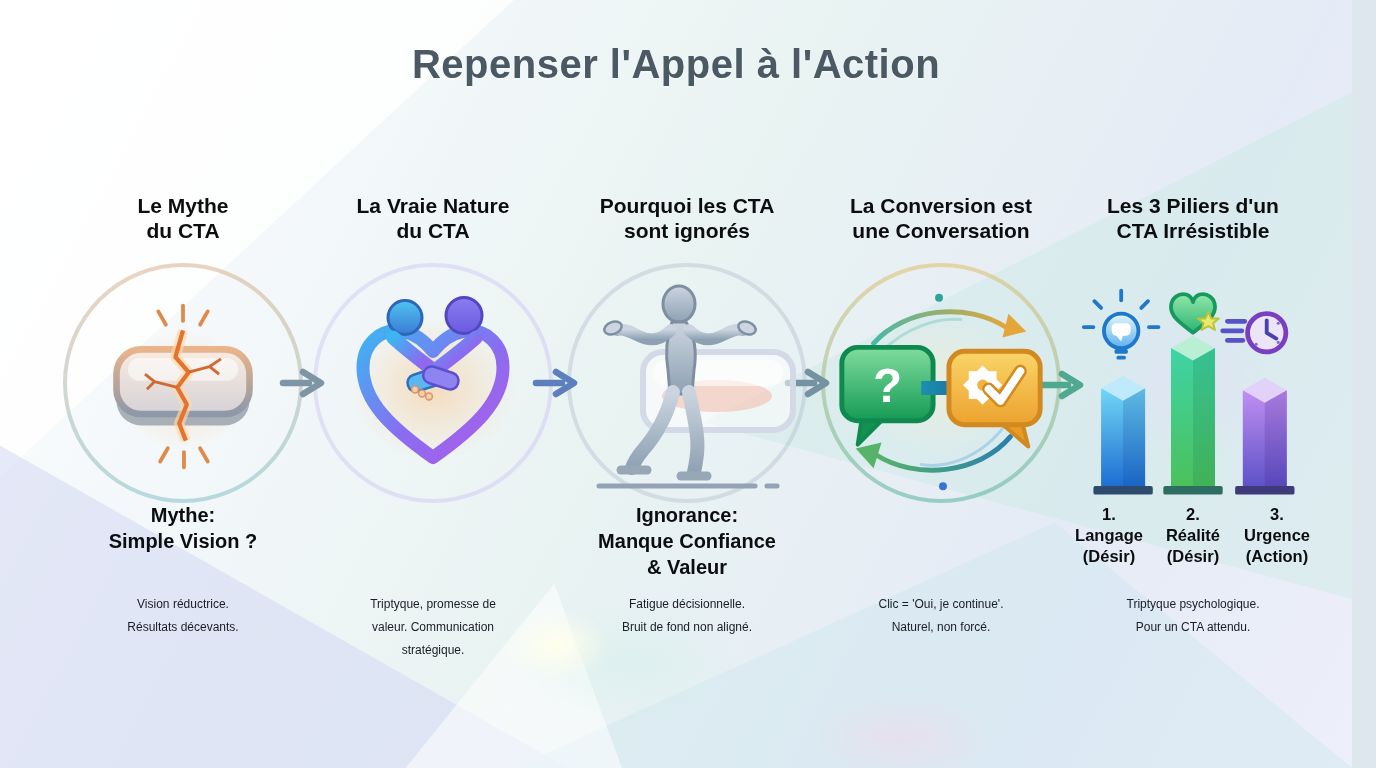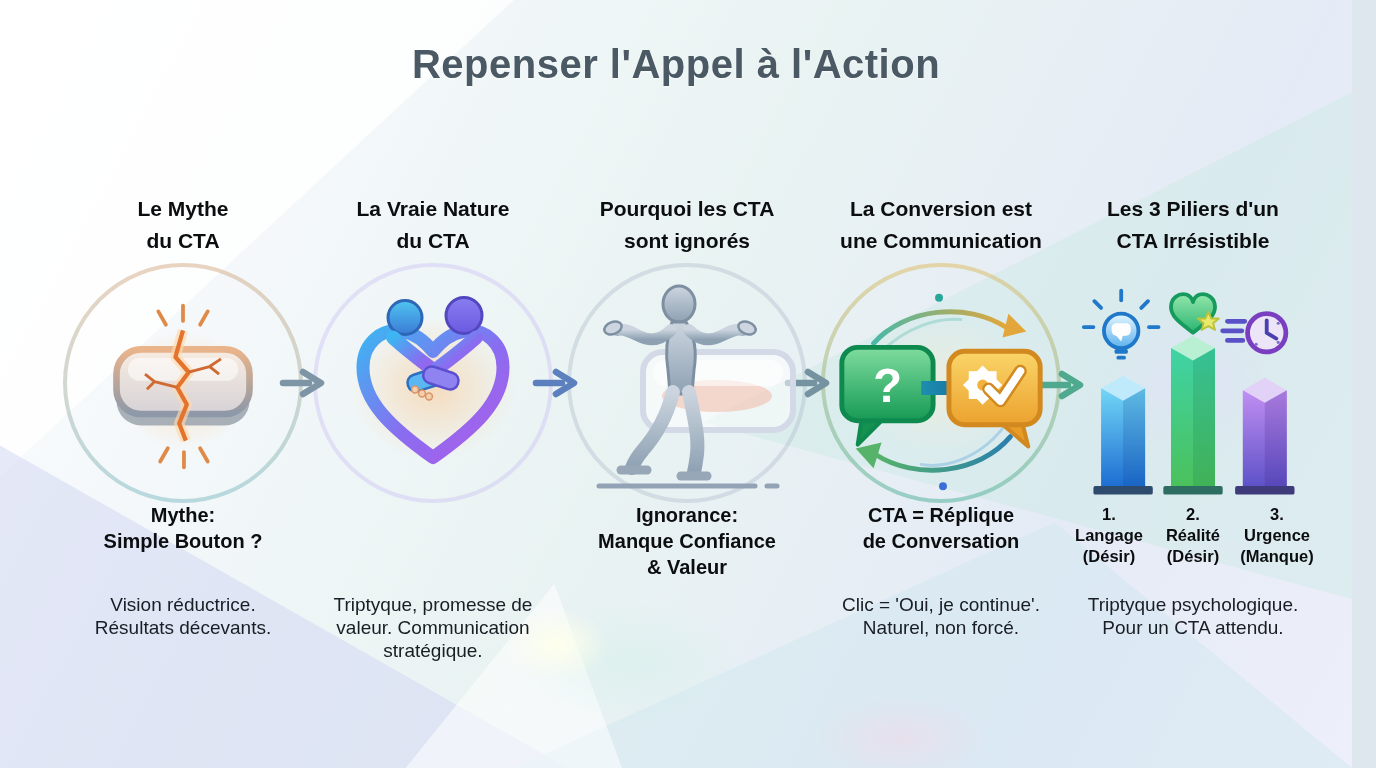--- a/index.html
+++ b/index.html
@@ -20,25 +20,25 @@
     radial-gradient(120px 95px at 941px 385px,rgba(255,238,205,.45),rgba(255,238,205,0) 72%),
     radial-gradient(115px 100px at 1193px 385px,rgba(228,220,250,.5),rgba(228,220,250,0) 72%),
     radial-gradient(70px 48px at 557px 645px,rgba(255,255,235,.95),rgba(255,255,235,0) 75%),
     radial-gradient(120px 55px at 900px 738px,rgba(246,210,228,.4),rgba(246,210,228,0) 75%),
     radial-gradient(150px 80px at 630px 662px,rgba(200,240,230,.35),rgba(200,240,230,0) 75%);}
   .title{position:absolute;top:42px;left:0;right:0;text-align:center;
     font-size:40px;font-weight:bold;color:#4a5963;letter-spacing:.5px;
     text-shadow:0 1px 2px rgba(255,255,255,.8);}
   .col{position:absolute;top:0;width:260px;height:100%;}
   .col .header{position:absolute;top:193px;left:-6px;right:-6px;text-align:center;
-    font-size:21px;font-weight:bold;line-height:32px;color:#0c0d0f;white-space:pre-line;}
+    font-size:21px;font-weight:bold;line-height:25px;color:#0c0d0f;white-space:pre-line;}
   .col .subtitle{position:absolute;top:502px;left:-10px;right:-10px;text-align:center;
     font-size:20px;font-weight:bold;line-height:26px;color:#0c0d0f;white-space:pre-line;}
   .col .desc{position:absolute;top:593px;left:-14px;right:-14px;text-align:center;
-    font-size:19px;line-height:23px;color:#191d24;white-space:pre-line;}
+    font-size:12px;line-height:23px;color:#191d24;white-space:pre-line;}
   .iconwrap{position:absolute;left:50%;transform:translateX(-50%);}
   .pillars{position:absolute;top:504px;left:-8px;right:-8px;display:flex;justify-content:center;}
   .pl{width:84px;text-align:center;font-weight:bold;font-size:16.5px;line-height:21px;color:#0c0d0f;}
   .pl span{display:block;}
   svg{display:block;}
   .overlay{position:absolute;left:0;top:0;pointer-events:none;}
 </style>
 </head>
 <body>
 
@@ -110,21 +110,21 @@
           <path d="M82,28 L74,14"></path>
             <path d="M100,24 L100,8"></path>
             <path d="M118,28 L126,14"></path>
           <path d="M84,158 L76,172"></path>
             <path d="M101,162 L101,178"></path>
             <path d="M118,158 L126,172"></path>
         </g>
       </svg>
     </div>
     <div class="subtitle">Mythe:
-Simple Bouton ?</div>
+Simple Vision ?</div>
     <div class="desc">Vision réductrice.
 Résultats décevants.</div>
   </div>
 
   <div class="col" style="left:303px">
     <div class="header">La Vraie Nature
 du CTA</div>
     <div class="iconwrap" style="top:283px">
       <svg width="200" height="205" viewBox="0 0 200 200">
         <defs>
@@ -185,25 +185,27 @@
         <path d="M112,116 C117,142 122,160 120,178 C119,186 118,192 117,196" fill="none" stroke="url(#g3b)" stroke-width="14" stroke-linecap="round"></path>
         <path d="M44,194 L70,194" stroke="#97a7b8" stroke-width="9" stroke-linecap="round"></path>
         <path d="M104,200 L130,200" stroke="#97a7b8" stroke-width="9" stroke-linecap="round"></path>
         <path d="M22,210 H178" stroke="#93a3b5" stroke-width="5" stroke-linecap="round"></path>
         <path d="M190,210 h10" stroke="#93a3b5" stroke-width="5" stroke-linecap="round"></path>
       </svg>
     </div>
     <div class="subtitle">Ignorance:
 Manque Confiance
 &amp; Valeur</div>
+    <div class="desc">Fatigue décisionnelle.
+Bruit de fond non aligné.</div>
   </div>
 
   <div class="col" style="left:811px">
     <div class="header">La Conversion est
-une Communication</div>
+une Conversation</div>
     <div class="iconwrap" style="top:285px">
       <svg width="238" height="212" viewBox="0 0 240 212">
         <defs>
           <linearGradient id="g4t" x1="0" y1="0" x2="1" y2="0">
             <stop offset="0" stop-color="#49b8a8"></stop>
               <stop offset="1" stop-color="#e2a63a"></stop>
           </linearGradient>
           <linearGradient id="g4b" x1="1" y1="0" x2="0" y2="0">
             <stop offset="0" stop-color="#2a7fae"></stop>
               <stop offset="1" stop-color="#57b36a"></stop>
@@ -238,22 +240,20 @@
         <g>
           <rect x="148" y="86" width="28" height="28" fill="#ffffff"></rect>
           <rect x="148" y="86" width="28" height="28" fill="#ffffff" transform="rotate(45 162 100)"></rect>
           <circle cx="162" cy="100" r="12" fill="#ffffff"></circle>
           <circle cx="162" cy="100" r="5.5" fill="#f2b23f"></circle>
         </g>
         <path d="M168,104 L180,116 L200,86" fill="none" stroke="#d2891f" stroke-width="13" stroke-linecap="round" stroke-linejoin="round"></path>
         <path d="M168,104 L180,116 L200,86" fill="none" stroke="#ffffff" stroke-width="8" stroke-linecap="round" stroke-linejoin="round"></path>
       </svg>
     </div>
-    <div class="subtitle">CTA = Réplique
-de Conversation</div>
     <div class="desc">Clic = 'Oui, je continue'.
 Naturel, non forcé.</div>
   </div>
 
   <div class="col" style="left:1063px">
     <div class="header">Les 3 Piliers d'un
 CTA Irrésistible</div>
     <div class="iconwrap" style="top:283px">
       <svg width="230" height="225" viewBox="0 0 240 235">
         <defs>
@@ -329,19 +329,19 @@
         <span>(Désir)</span>
       </div>
       <div class="pl">
         <span>2.</span>
         <span>Réalité</span>
         <span>(Désir)</span>
       </div>
       <div class="pl">
         <span>3.</span>
         <span>Urgence</span>
-        <span>(Manque)</span>
+        <span>(Action)</span>
       </div>
     </div>
     <div class="desc">Triptyque psychologique.
 Pour un CTA attendu.</div>
   </div>
 </div>
 
 </body></html>

